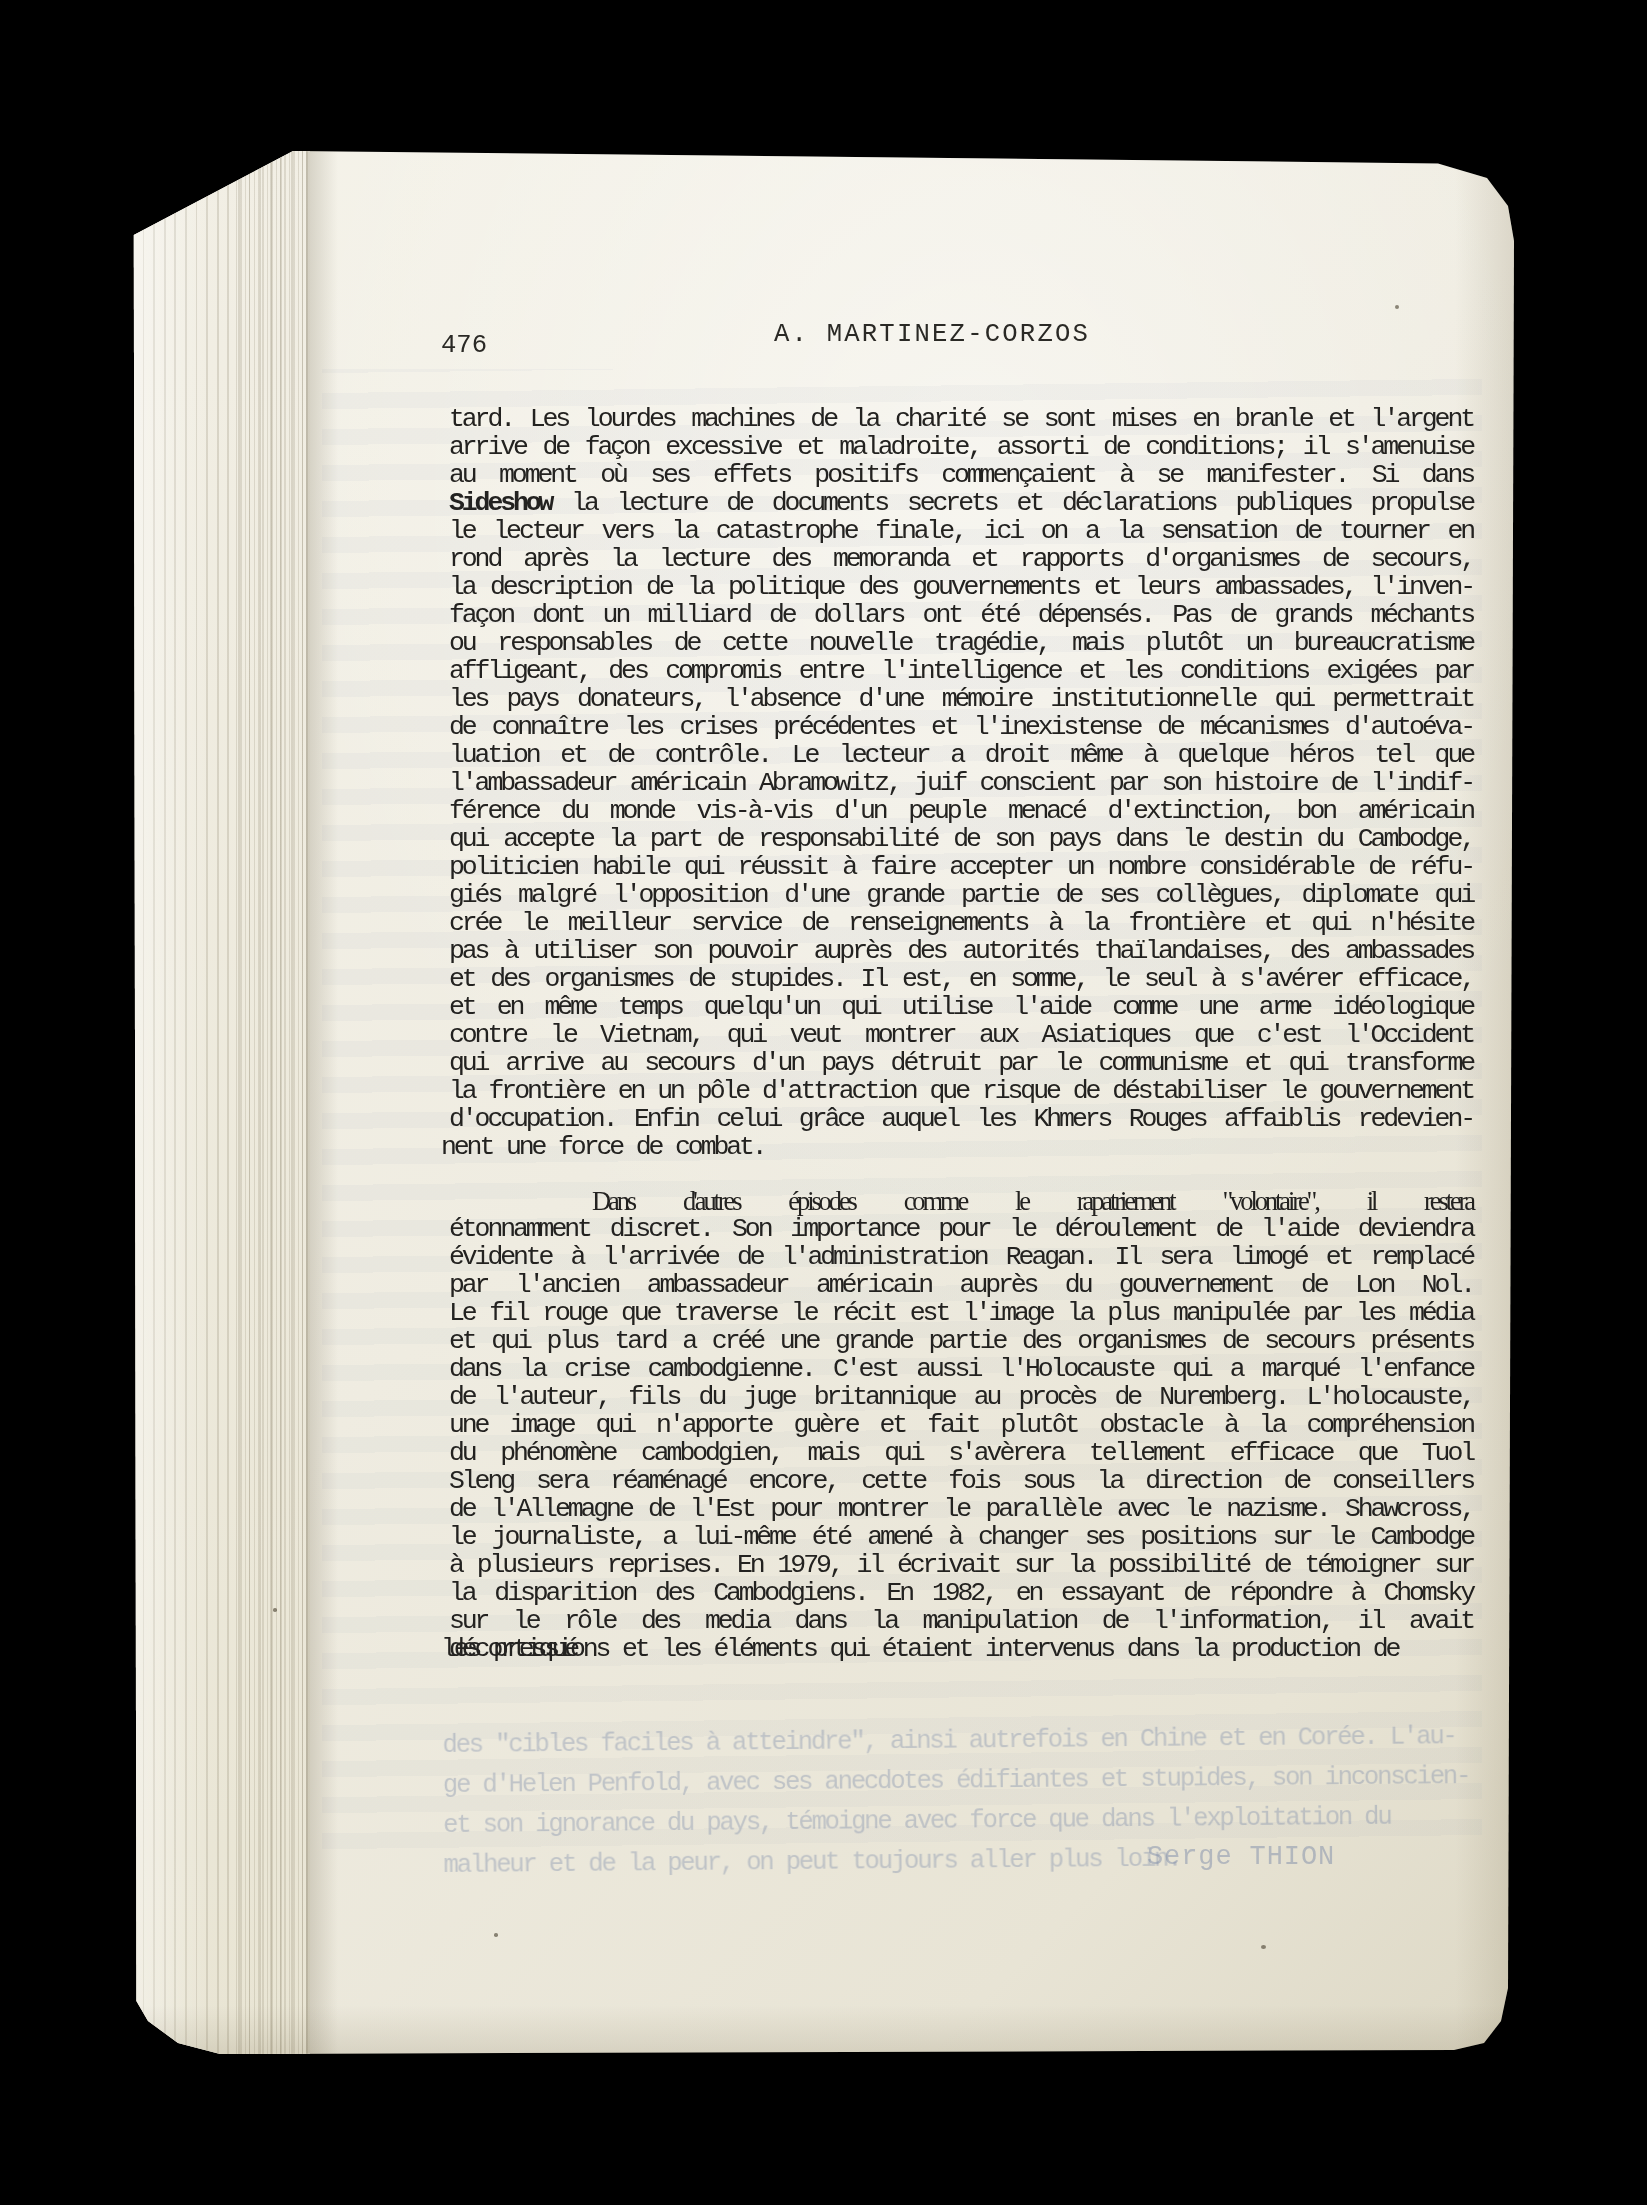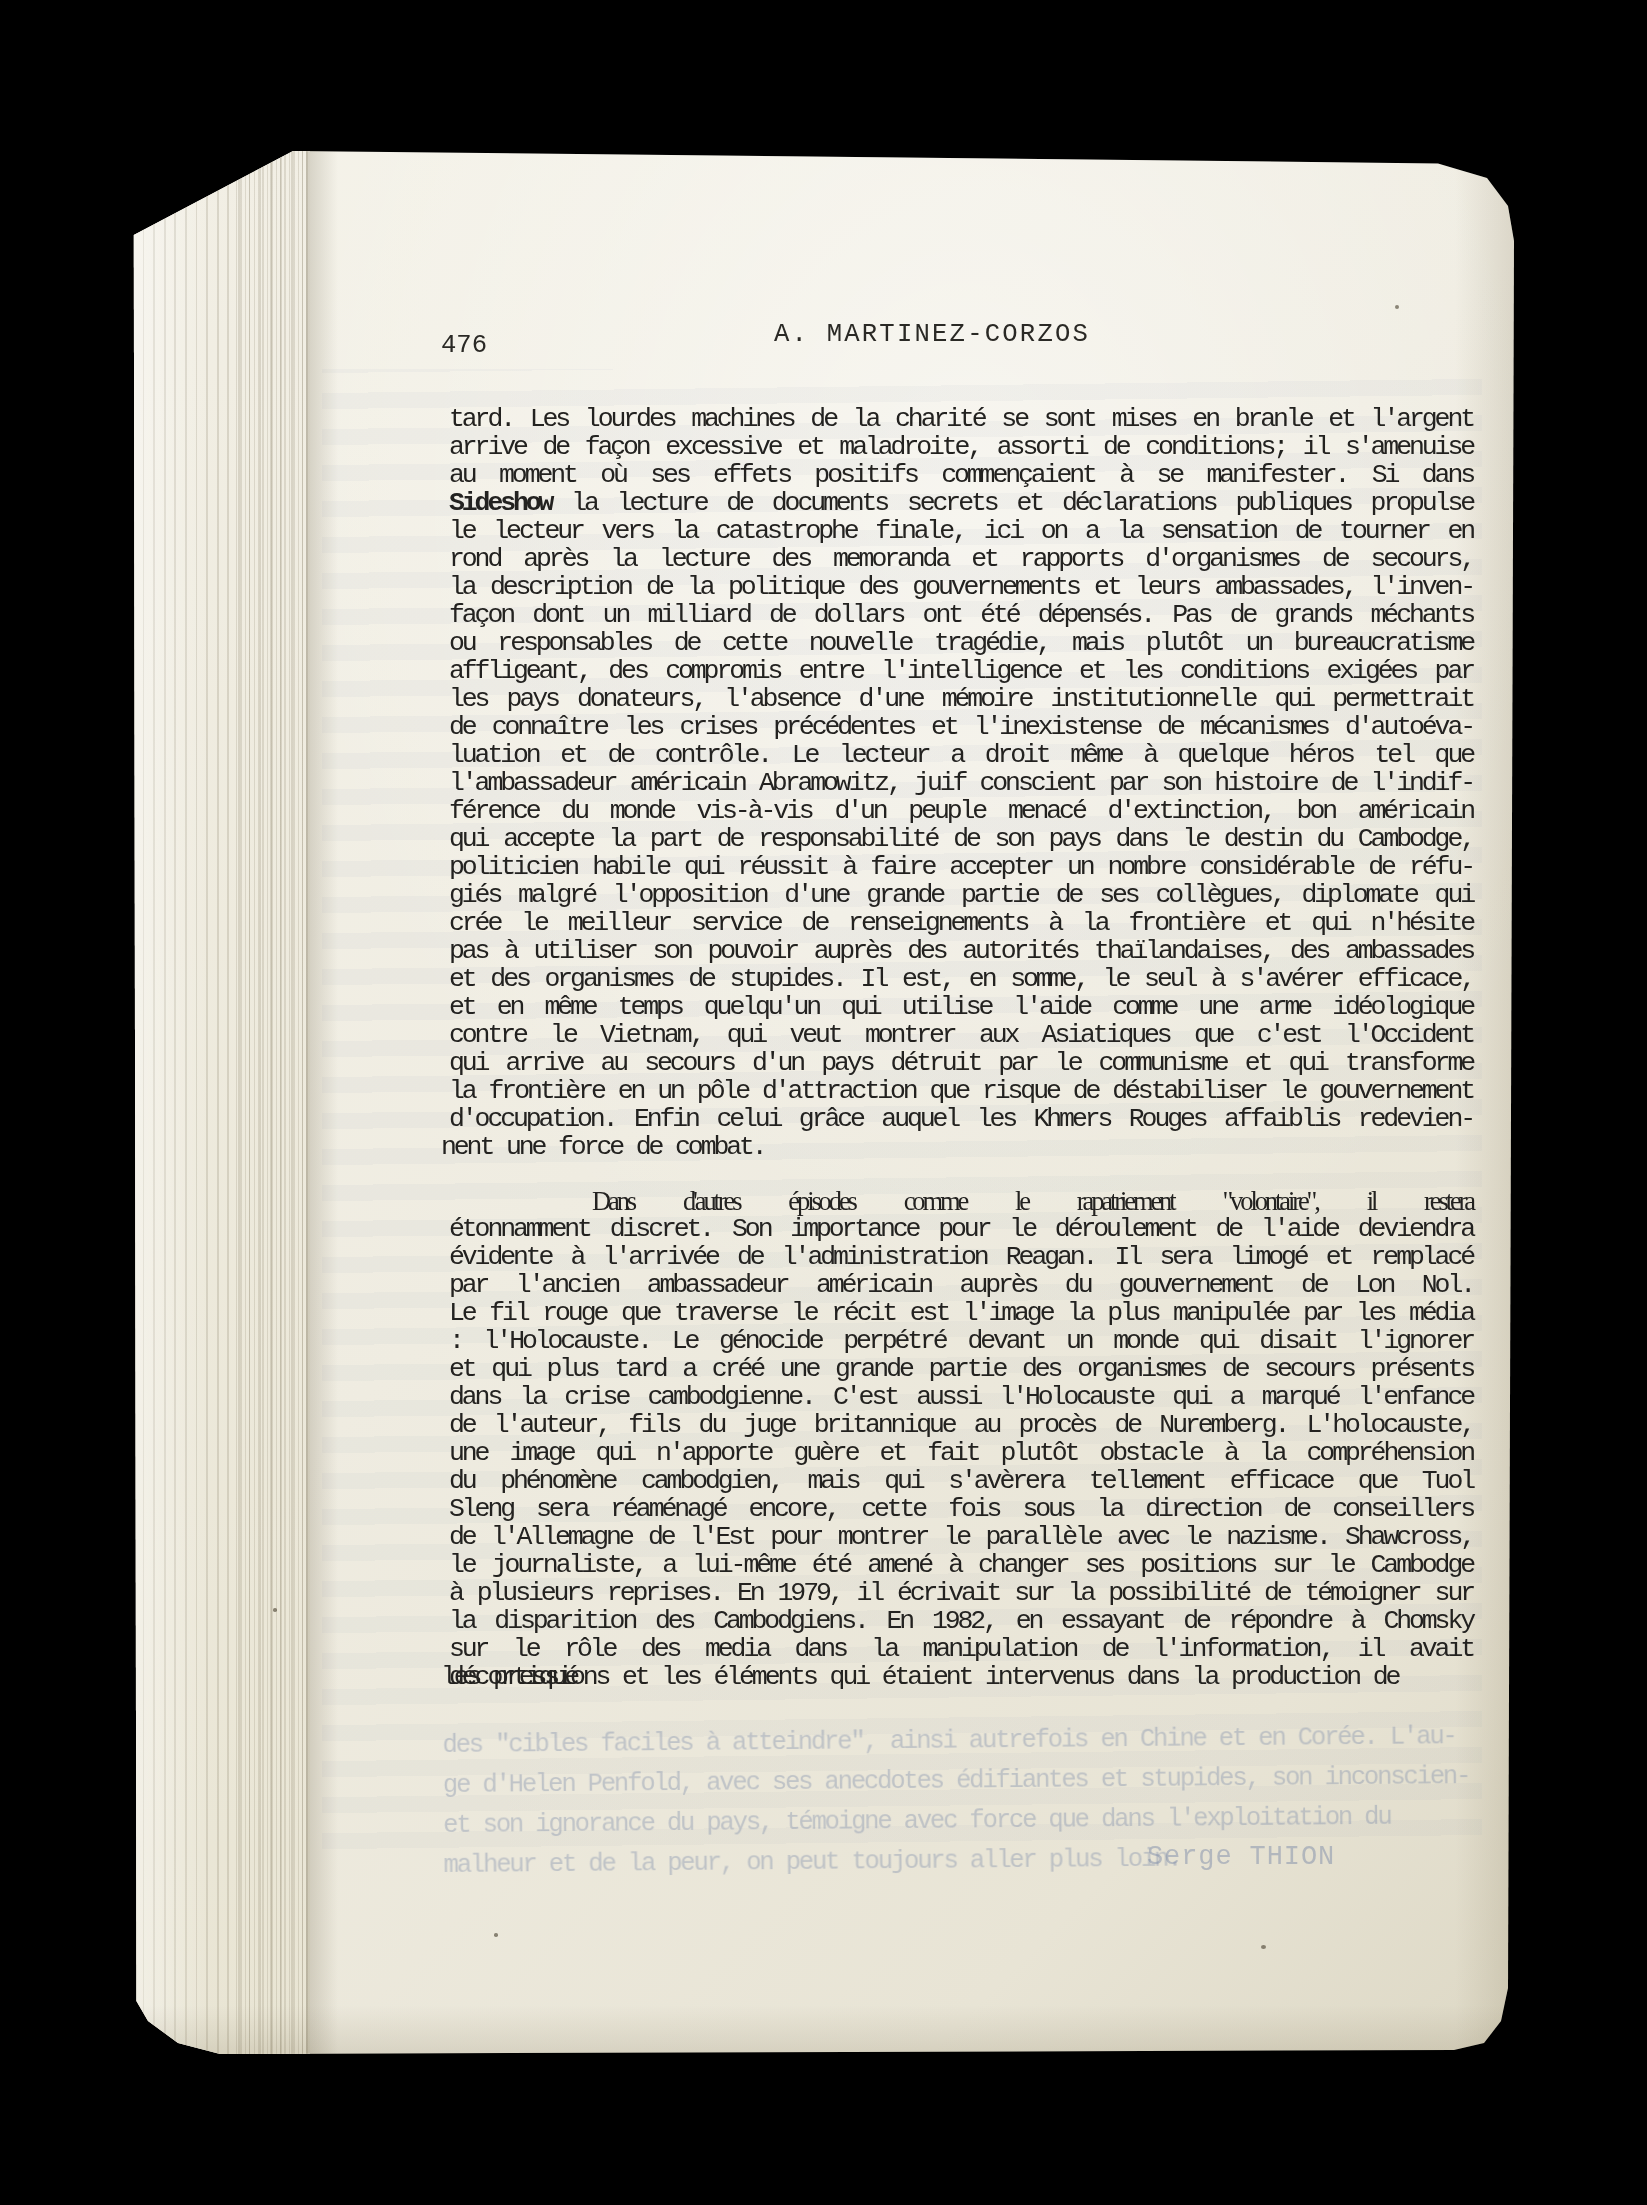--- a/index.html
+++ b/index.html
@@ -116,21 +116,20 @@
         <div class="line just">la frontière en un pôle d'attraction que risque de déstabiliser le gouvernement</div>
         <div class="line just">d'occupation. Enfin celui grâce auquel les Khmers Rouges affaiblis redevien-</div>
         <div class="line">nent une force de combat.</div>
       </div>
       <div class="para" style="margin-top: 25.6px;">
         <div class="line just" style="padding-left: 143px; font-family: Liberation Serif, serif;">Dans d'autres épisodes comme le rapatriement "volontaire", il restera</div>
         <div class="line just">étonnamment discret. Son importance pour le déroulement de l'aide deviendra</div>
         <div class="line just">évidente à l'arrivée de l'administration Reagan. Il sera limogé et remplacé</div>
         <div class="line just">par l'ancien ambassadeur américain auprès du gouvernement de Lon Nol.</div>
         <div class="line just">Le fil rouge que traverse le récit est l'image la plus manipulée par les média</div>
-        <div class="line just">: l'Holocauste. Le génocide perpétré devant un monde qui disait l'ignorer</div>
         <div class="line just">et qui plus tard a créé une grande partie des organismes de secours présents</div>
         <div class="line just">dans la crise cambodgienne. C'est aussi l'Holocauste qui a marqué l'enfance</div>
         <div class="line just">de l'auteur, fils du juge britannique au procès de Nuremberg. L'holocauste,</div>
         <div class="line just">une image qui n'apporte guère et fait plutôt obstacle à la compréhension</div>
         <div class="line just">du phénomène cambodgien, mais qui s'avèrera tellement efficace que Tuol</div>
         <div class="line just">Sleng sera réaménagé encore, cette fois sous la direction de conseillers</div>
         <div class="line just">de l'Allemagne de l'Est pour montrer le parallèle avec le nazisme. Shawcross,</div>
         <div class="line just">le journaliste, a lui-même été amené à changer ses positions sur le Cambodge</div>
         <div class="line just">à plusieurs reprises. En 1979, il écrivait sur la possibilité de témoigner sur</div>
         <div class="line just">la disparition des Cambodgiens. En 1982, en essayant de répondre à Chomsky</div>

